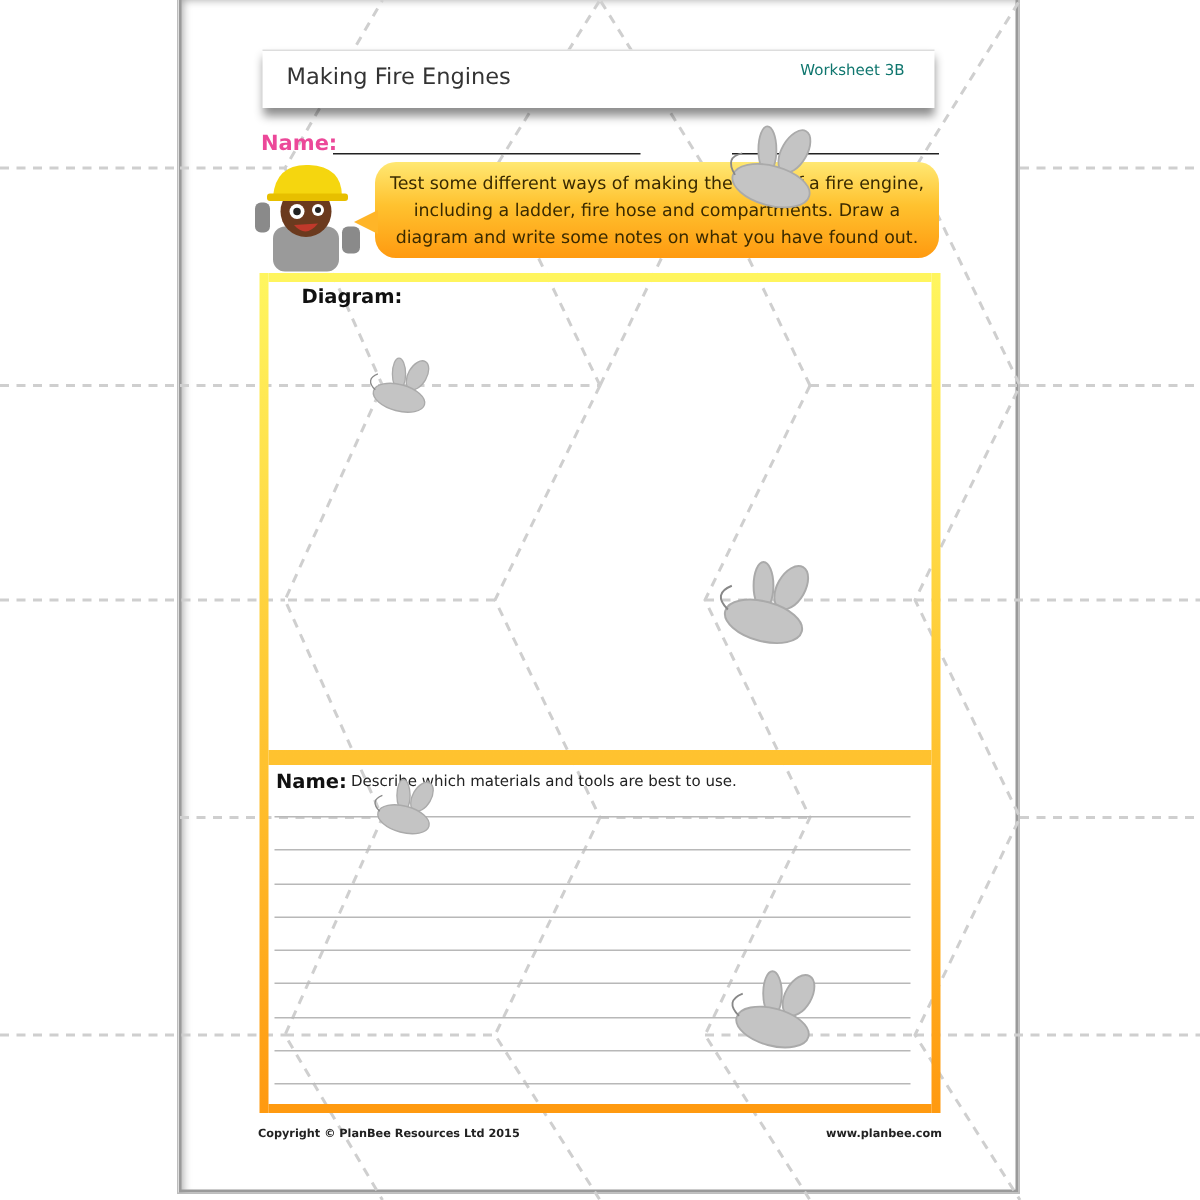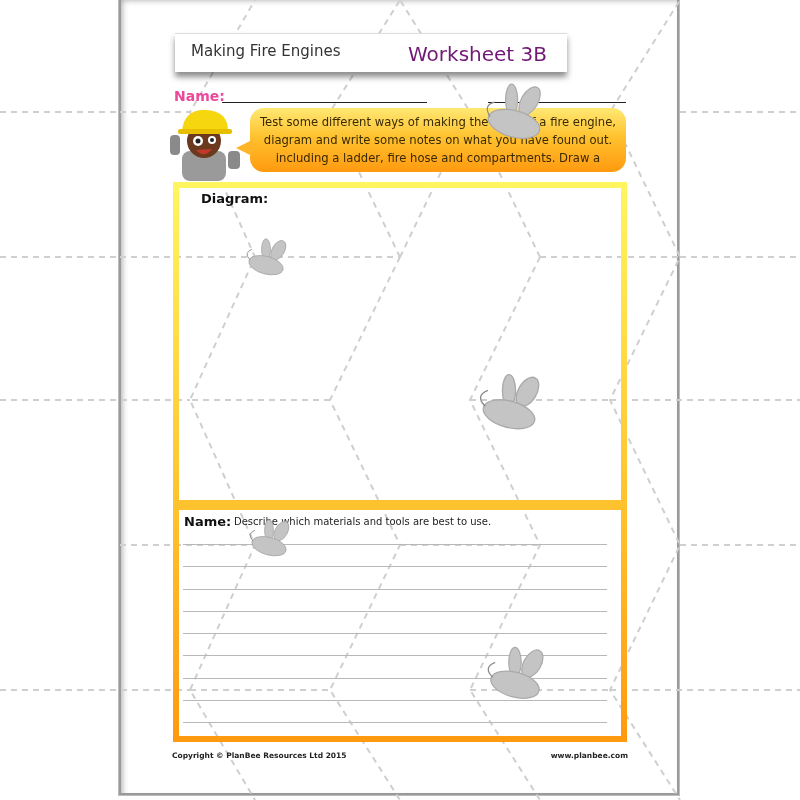--- a/index.html
+++ b/index.html
@@ -1,23 +1,23 @@
 <!DOCTYPE html>
 <html><head>
 <meta charset="utf-8">
 <style>
   html,body{margin:0;padding:0;background:#ffffff;}
   body{width:800px;height:800px;position:relative;overflow:hidden;font-family:"DejaVu Sans",sans-serif;}
   .page{position:absolute;left:118px;top:-4px;width:562px;height:800px;background:#fff;
         box-shadow:inset 0 0 0 2px #9a9a9a, inset 3px 3px 6px rgba(0,0,0,0.35);border:1px solid #bdbdbd;box-sizing:border-box;}
   .hex-bg{position:absolute;left:0;top:0;width:800px;height:800px;pointer-events:none;}
-  .title-box{position:absolute;left:175px;top:33px;width:392px;height:38px;background:#fff;
+  .title-box{position:absolute;left:175px;top:33px;width:448px;height:38px;background:#fff;
         box-shadow:0 5px 6px rgba(0,0,0,0.45);border-top:1px solid #ddd;}
   .title-left{position:absolute;left:16px;top:8px;font-size:15px;color:#333;font-family:"DejaVu Sans",sans-serif;}
-  .title-right{position:absolute;right:20px;top:8px;font-size:20px;color:#701a75;}
+  .title-right{position:absolute;right:20px;top:8px;font-size:10px;color:#0f766e;}
   .name-row{position:absolute;left:174px;top:88px;font-size:14px;font-weight:bold;color:#ec4899;}
   .name-line{position:absolute;left:222px;top:102px;width:205px;border-bottom:1.5px solid #222;}
   .date-row{position:absolute;left:446px;top:88px;font-size:14px;font-weight:bold;color:#111;margin-top:29px;}
   .date-line{position:absolute;left:488px;top:102px;width:138px;border-bottom:1.5px solid #222;}
   .bubble{position:absolute;left:250px;top:108px;width:376px;height:64px;border-radius:14px;
         background:linear-gradient(#ffe873 0%,#ffc22f 45%,#ff9a10 100%);}
   .bubble::before{content:"";position:absolute;left:-14px;top:32px;border-top:8px solid transparent;border-bottom:8px solid transparent;border-right:16px solid #ffb528;}
   .bubble-text{position:absolute;left:0;right:0;top:5px;text-align:center;font-size:11.6px;line-height:18px;color:#3a2a00;}
   .worker{position:absolute;left:168px;top:107px;width:80px;height:78px;}
   .diagram-box{position:absolute;left:173px;top:182px;width:454px;height:324px;box-sizing:border-box;
@@ -89,22 +89,22 @@
   <circle cx="30" cy="34" r="5" fill="#fff"></circle>
     <circle cx="30" cy="34" r="2.5" fill="#222"></circle>
   <circle cx="44" cy="33" r="4" fill="#fff"></circle>
     <circle cx="44" cy="33" r="2" fill="#222"></circle>
   <path d="M28 43 Q36 52 44 42 Z" fill="#c0392b"></path>
 </svg>
 
 <div class="bubble">
   <div class="bubble-text">
     <div>Test some different ways of making the body of a fire engine,</div>
+    <div>including a ladder, fire hose and compartments. Draw a</div>
     <div>diagram and write some notes on what you have found out.</div>
-    <div>including a ladder, fire hose and compartments. Draw a</div>
   </div>
 </div>
 
 <div class="diagram-box"></div>
 <span class="diagram-label">Diagram:</span>
 
 <div class="notes-box"></div>
 <span class="notes-label">Name:</span>
 <span class="notes-prompt">Describe which materials and tools are best to use.</span>
 

